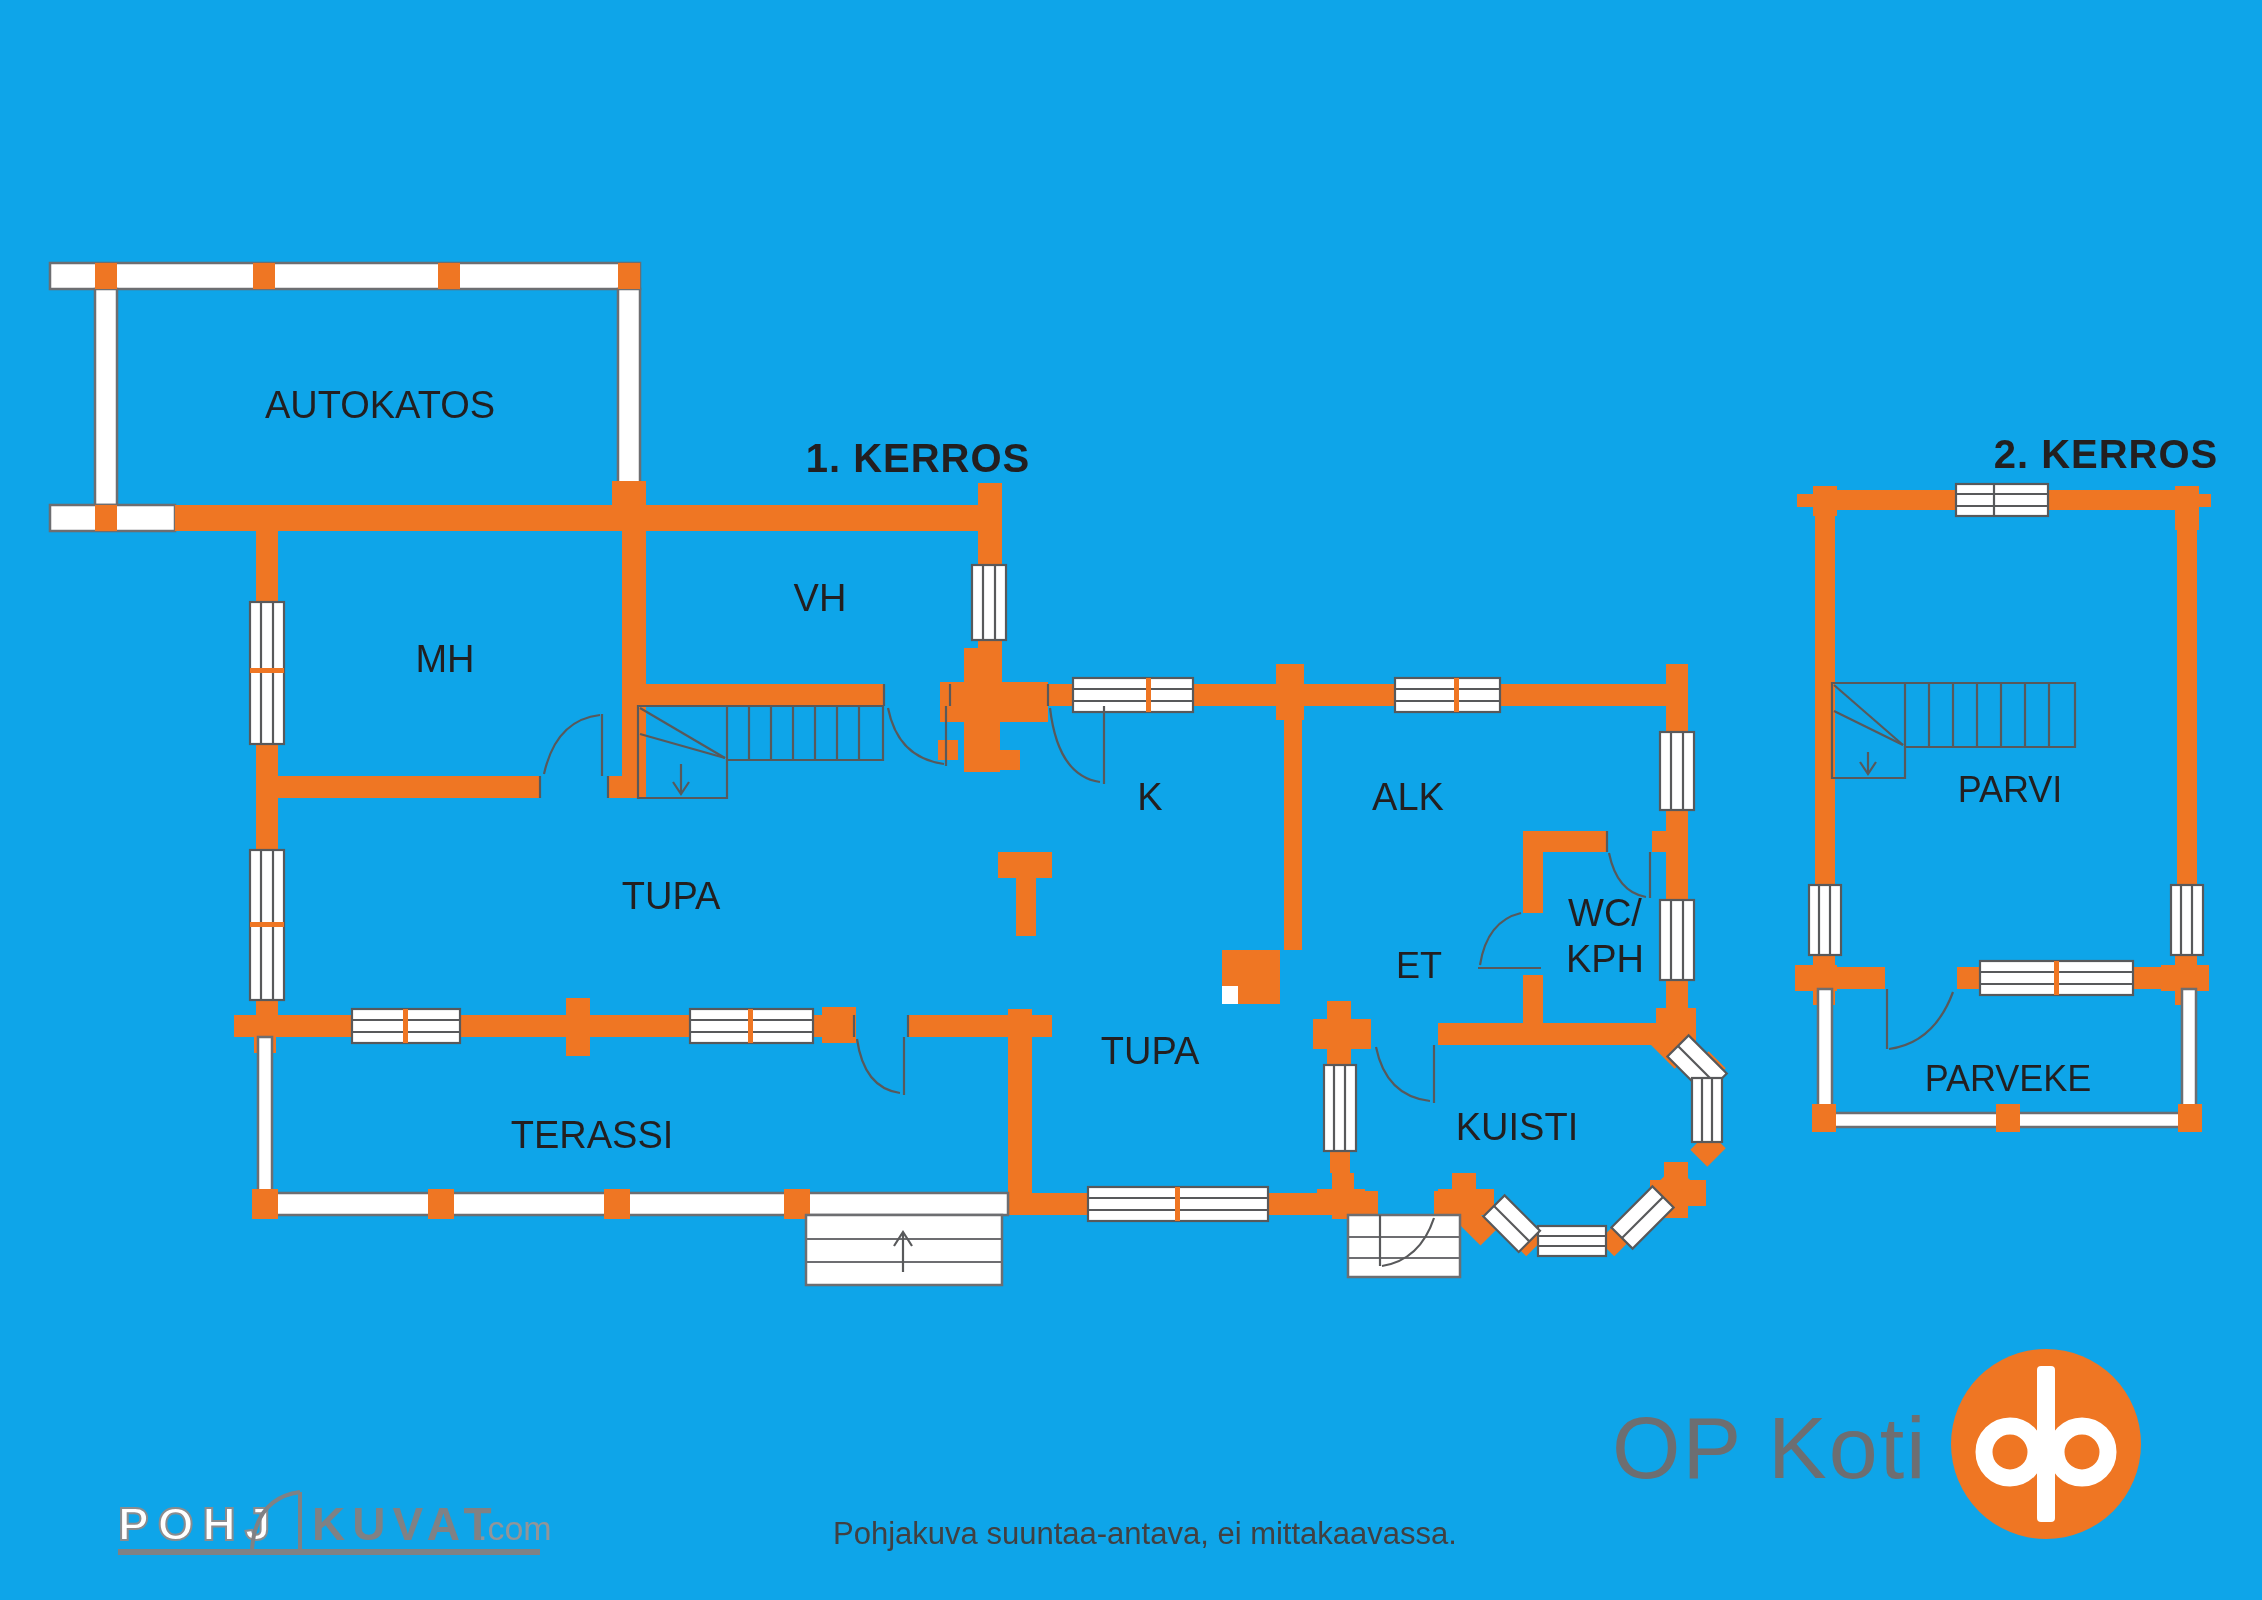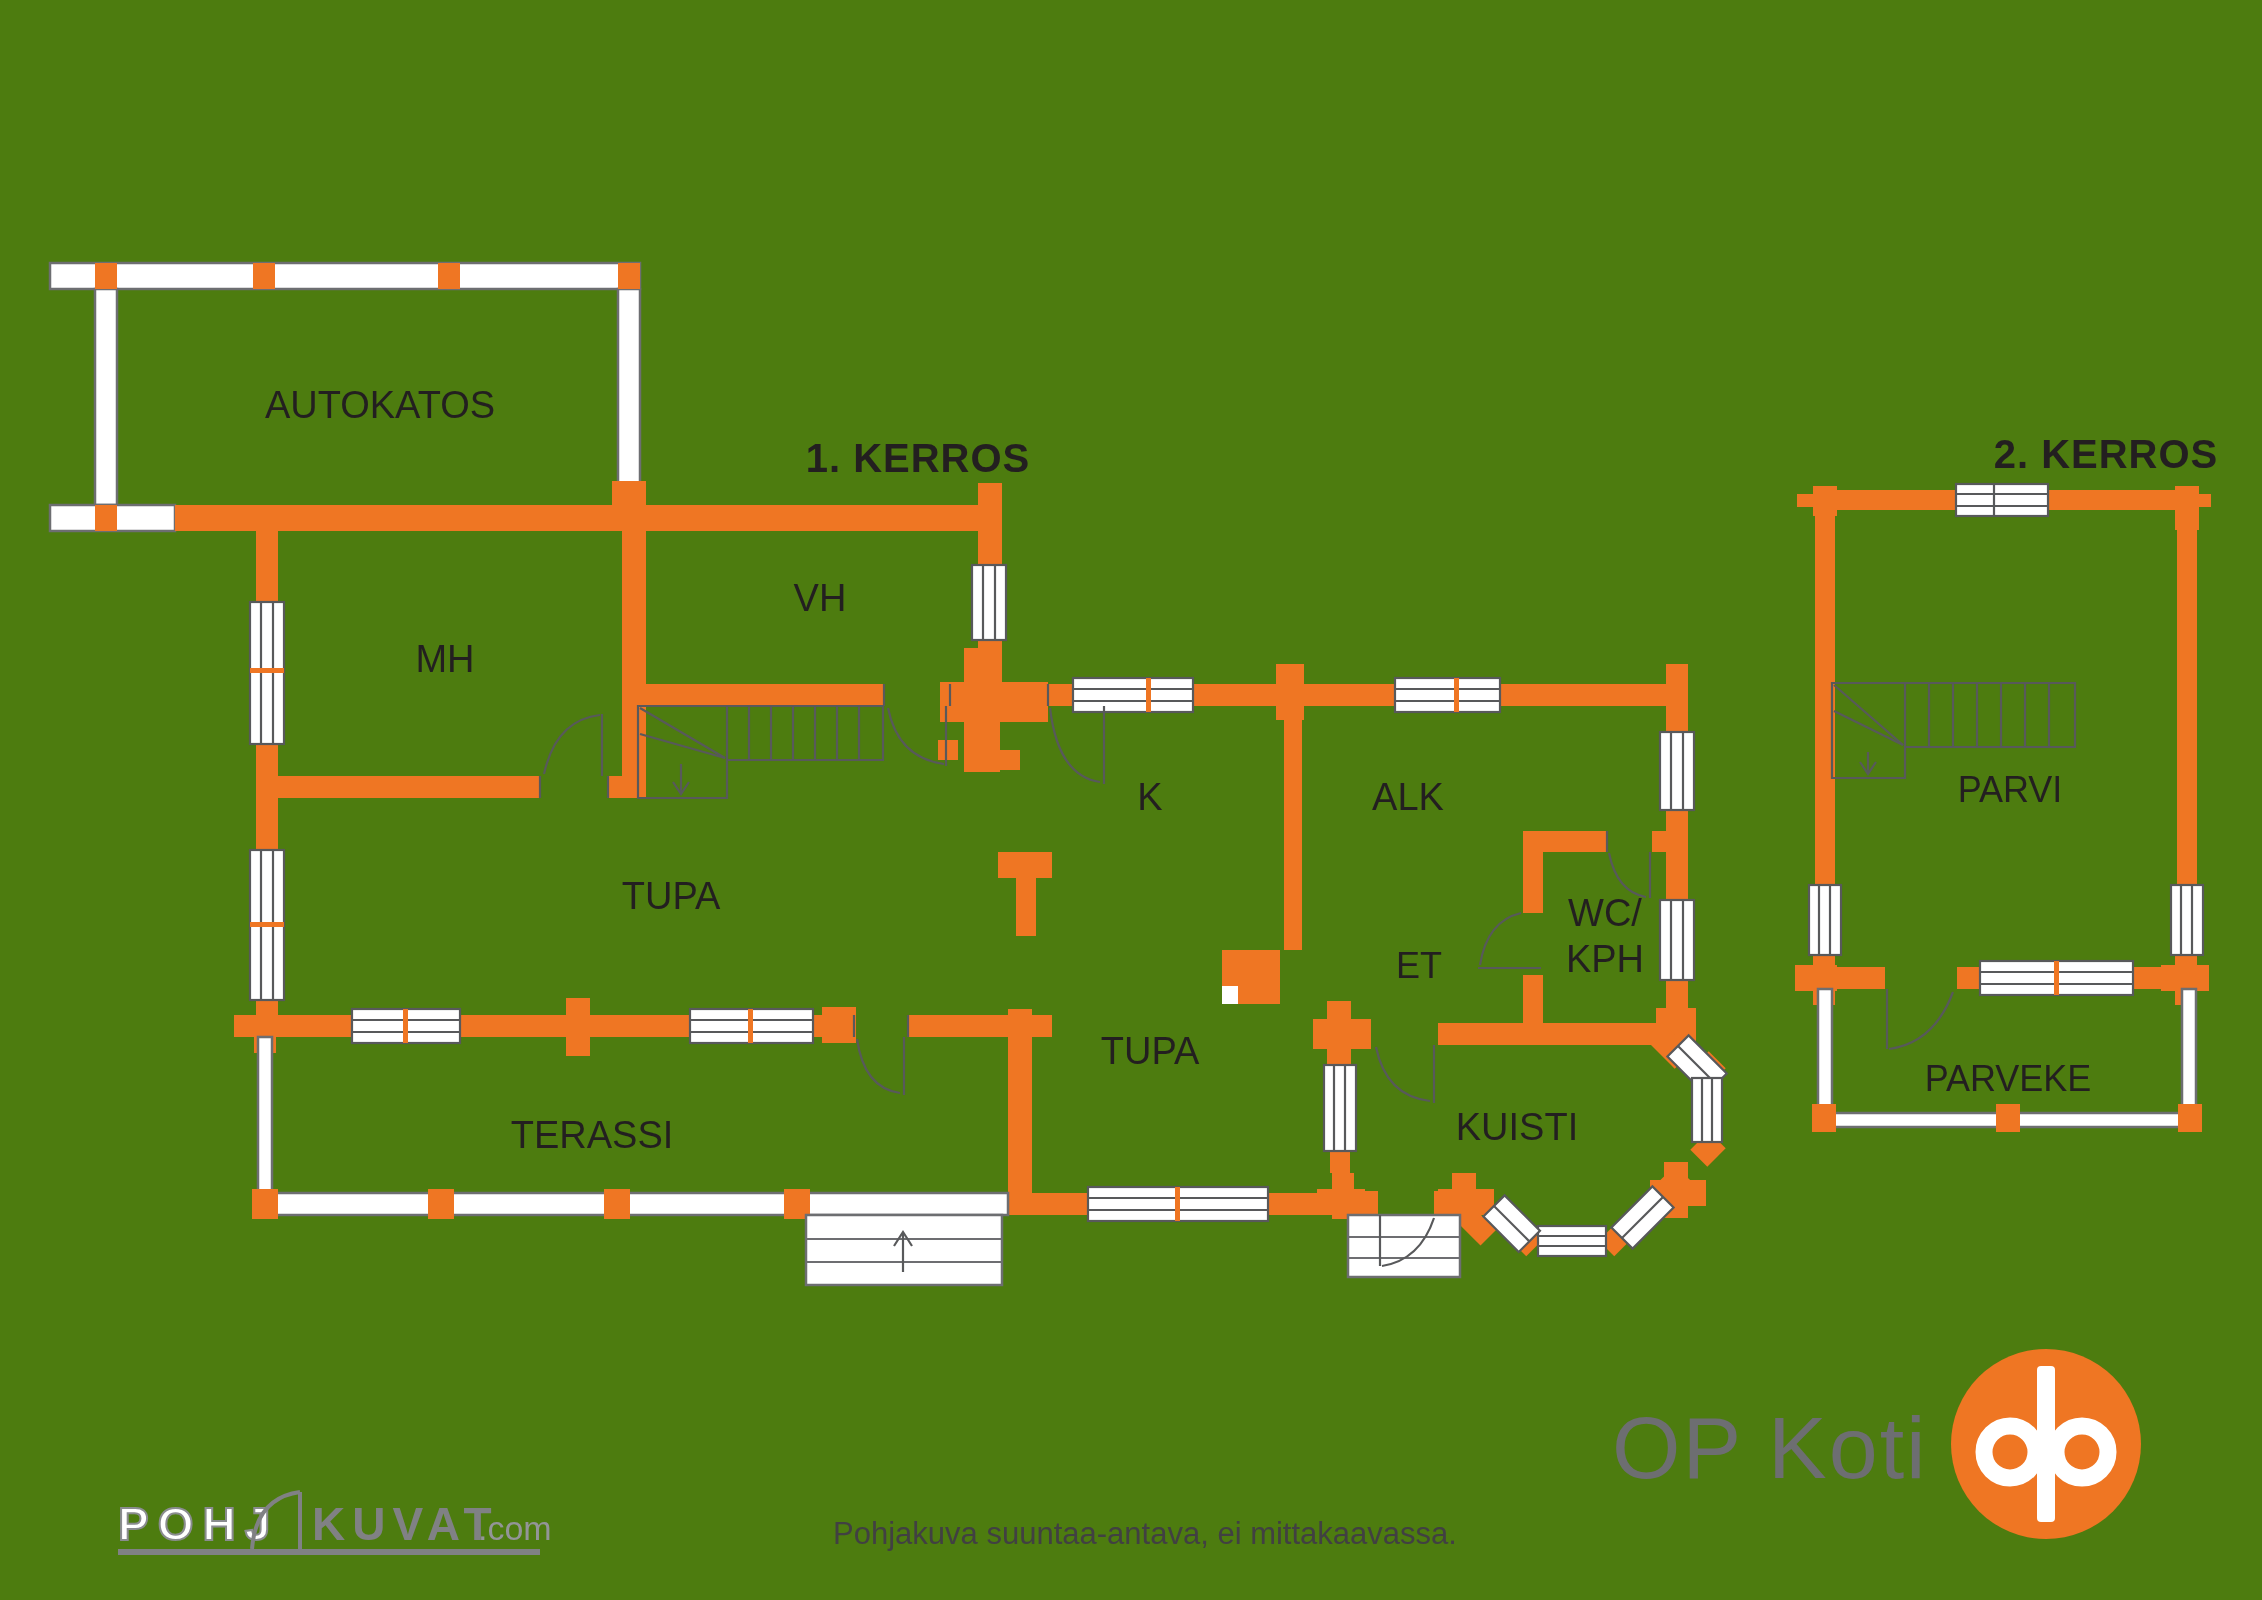--- a/index.html
+++ b/index.html
@@ -1,16 +1,16 @@
 <!DOCTYPE html>
 <html><head>
 <meta charset="utf-8">
 <style>
   html,body{margin:0;padding:0;background:#ffffff;}
-  .page{width:2262px;height:1600px;position:relative;background:#4d7c0f;overflow:hidden;}
+  .page{width:2262px;height:1600px;position:relative;background:#0ea5e9;overflow:hidden;}
   svg{display:block;}
   .wall{fill:#EF7623;}
   .thin{fill:#ffffff;stroke:#6D6E71;stroke-width:2.5;}
   .win{fill:#ffffff;stroke:#58595B;stroke-width:2.2;}
   .ln{stroke:#58595B;stroke-width:2.2;fill:none;}
   .lnt{stroke:#6D6E71;stroke-width:2;fill:none;}
   .tick{fill:#EF7623;}
   text{font-family:"Liberation Sans", sans-serif;fill:#231F20;}
   .lbl{font-size:38px;font-weight:500;text-anchor:middle;}
   .lbl-sm{font-size:36px;font-weight:500;text-anchor:middle;}

